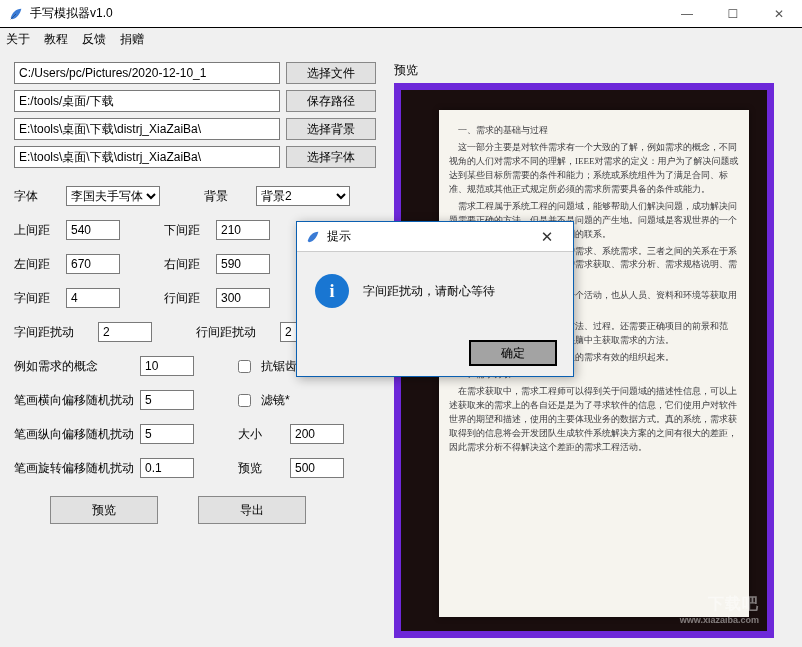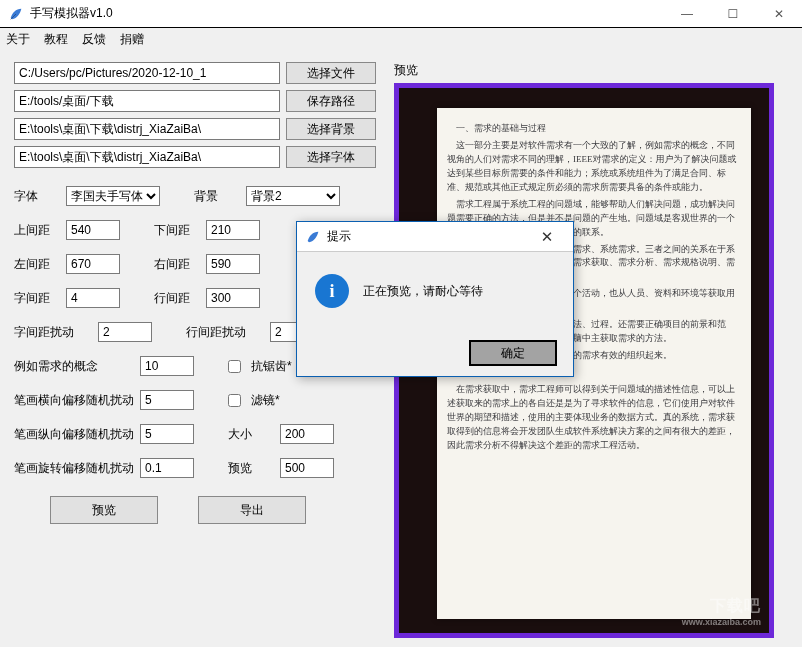--- a/index.html
+++ b/index.html
@@ -91,21 +91,21 @@
   select {
     height: 20px;
     border: 1px solid #7a7a7a;
     font-size: 12px;
     background: #fff;
   }
   .select-font { width: 94px; }
   .select-bg { width: 94px; }
   .two-col {
     display: flex;
-    gap: 34px;
+    gap: 44px;
     margin-bottom: 14px;
   }
   .sub { display: flex; align-items: center; gap: 6px; }
   .cb { margin-right: 4px; }
   .big-btn-row {
     display: flex;
     gap: 40px;
     margin-top: 18px;
     padding-left: 36px;
   }
@@ -119,21 +119,21 @@
   }
   .preview-label {
     margin-bottom: 4px;
     font-size: 12px;
   }
   .preview-box {
     width: 380px;
     height: 555px;
     background: #1a0e0e;
     position: relative;
-    border: 5px solid #6d28d9;
+    border: 7px solid #6d28d9;
   }
   .paper {
     position: absolute;
     left: 38px; top: 20px;
     right: 18px; bottom: 14px;
     background: #f6f4ee;
     padding: 14px 10px;
     font-size: 9px;
     line-height: 1.55;
     color: #3b3b3f;
@@ -387,18 +387,18 @@
 <div class="modal">
   <div class="modal-titlebar">
     <svg class="feather-icon" viewBox="0 0 24 24">
         <path d="M20 4C12 4 6 10 4 18l2 2c8-2 12-8 14-16z" fill="#3a7bd5"></path>
       </svg>
     <span class="modal-title">提示</span>
     <div class="modal-close">✕</div>
   </div>
   <div class="modal-body">
     <div class="info-icon">i</div>
-    <span>正在预览，请耐心等待</span>
+    <span>字间距扰动，请耐心等待</span>
   </div>
   <div class="modal-footer">
     <button class="modal-ok">确定</button>
   </div>
 </div>
 
 </body></html>

